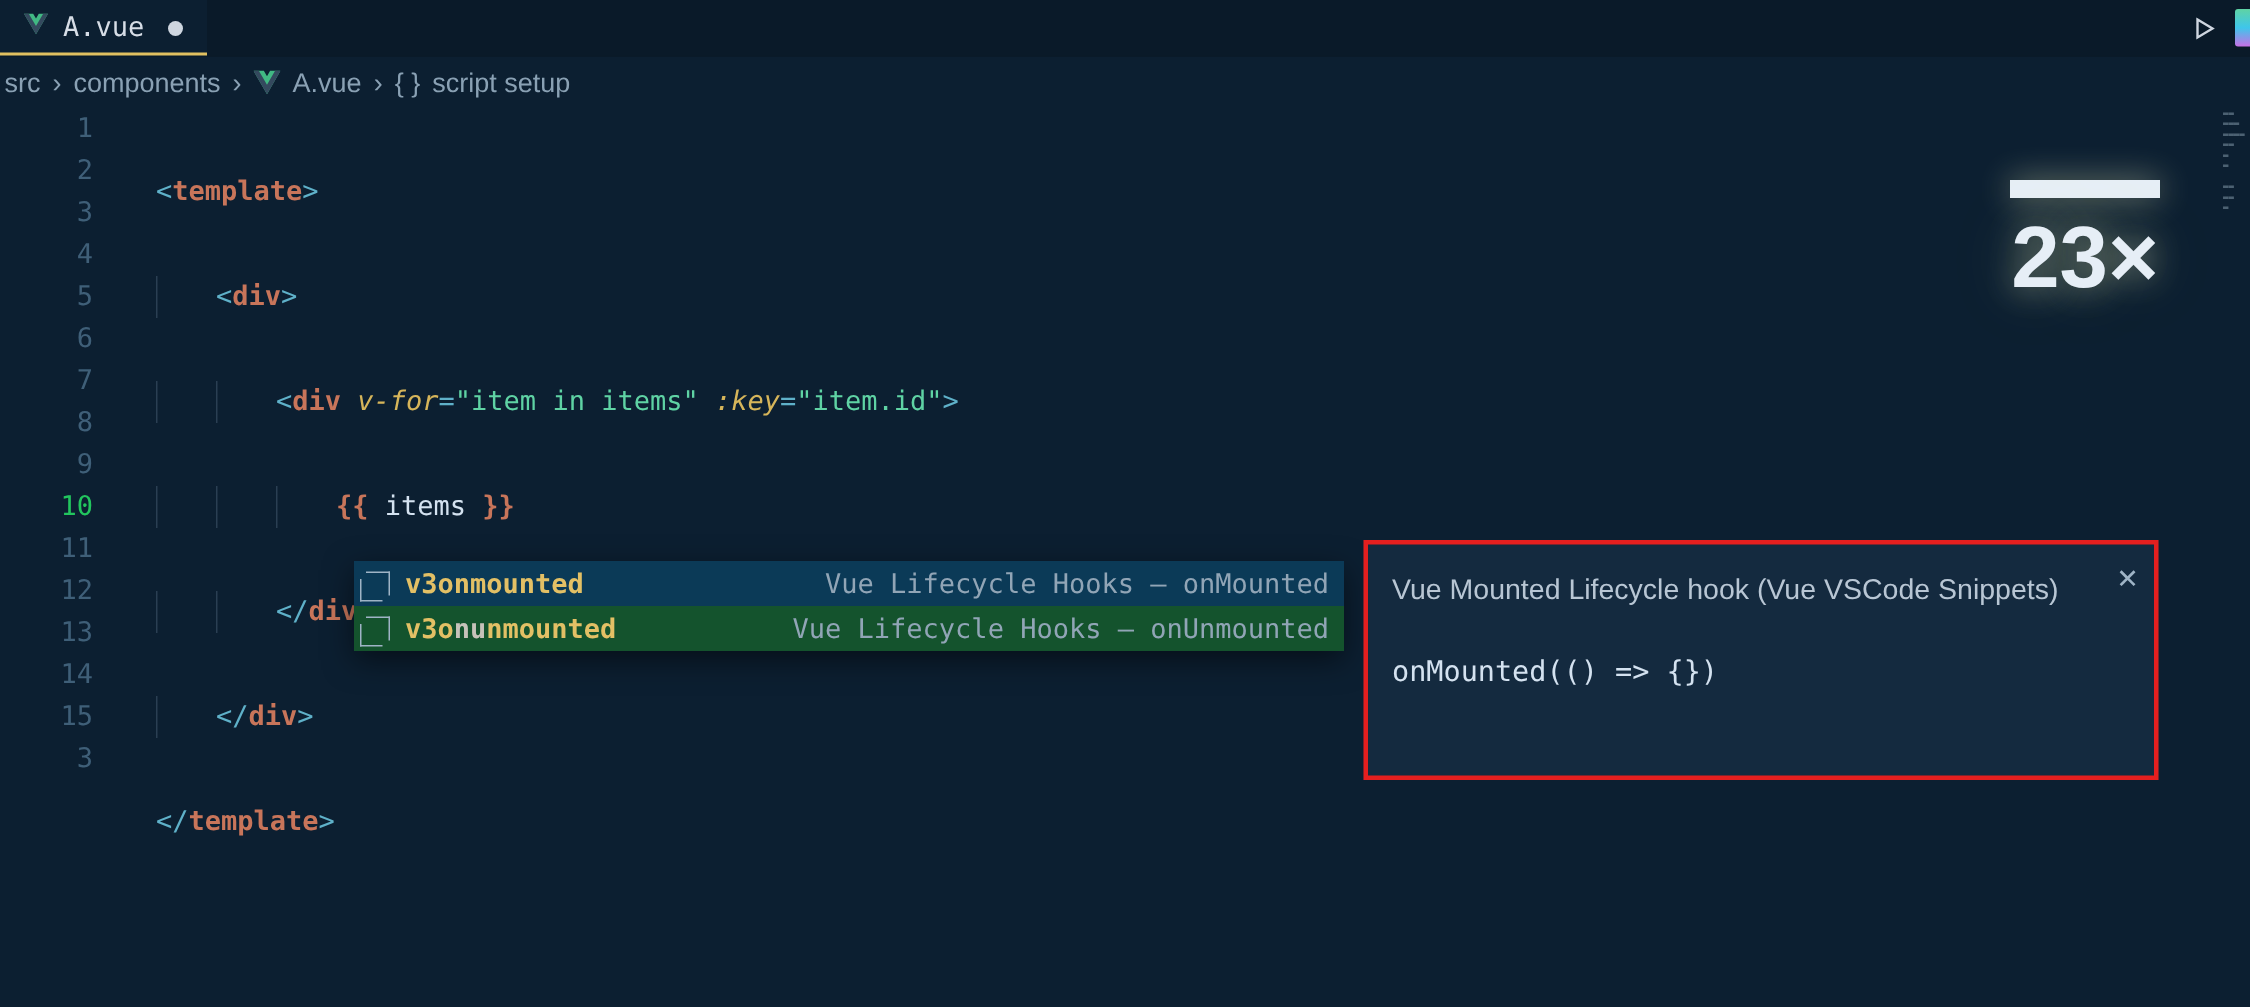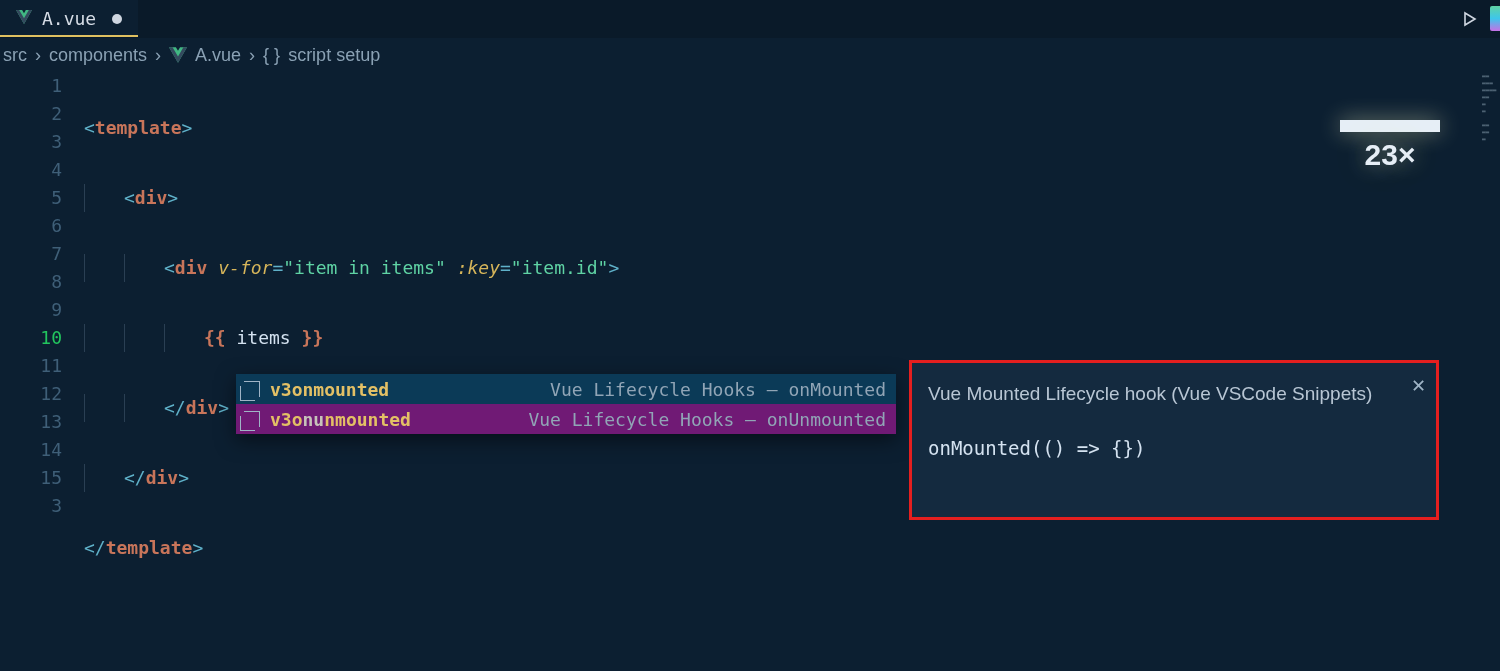--- a/index.html
+++ b/index.html
@@ -80,21 +80,21 @@
     user-select: none;
   }
   .gutter .ln { height: 28px; line-height:28px; }
   .gutter .ln.current { color:#22c55e; }
 
   .code {
     flex: 1;
     position: relative;
     white-space: pre;
   }
-  .code .line { height:28px; line-height:28px; }
+  .code .line { height:28px; line-height:28px;margin-left:20px; }
   .indent-guide {
     display:inline-block;
     width:1px; height:28px;
     background:#2a3f53;
     vertical-align:top;
     margin-right:39px; 
   }
 
   
   .punc { color:#5fb1c9; }       
@@ -114,39 +114,39 @@
     color:#9bb1c2;
     font-size:6px;
     line-height:7px;
     text-align:left;
   }
   .zoom-badge {
     position:absolute;
     top:120px; right:60px;
     font-family:"Segoe UI", Arial, sans-serif;
     font-weight:900;
-    font-size:30px;
+    font-size:58px;
     color:#e6eef6;
     text-shadow: 0 0 22px rgba(255,255,200,.45),
                  0 0 48px rgba(255,255,150,.22);
     display:flex; flex-direction:column; align-items:center;
   }
   .zoom-badge .bar {
     width:100px; height:12px; background:#e6eef6;
     margin-bottom:6px;
     box-shadow: 0 0 22px rgba(255,255,200,.45);
   }
 
   
   .suggest {
     position:absolute;
     left: 236px;
     top: 284px;
     width: 660px;
-    background:#701a75;
+    background:#14532d;
     box-shadow: 0 6px 20px rgba(0,0,0,.5);
     font-size:18px;
     z-index: 5;
   }
   .suggest-row {
     display:flex; align-items:center;
     height:30px;
     gap:10px;
     padding:0 10px 0 8px;
   }

